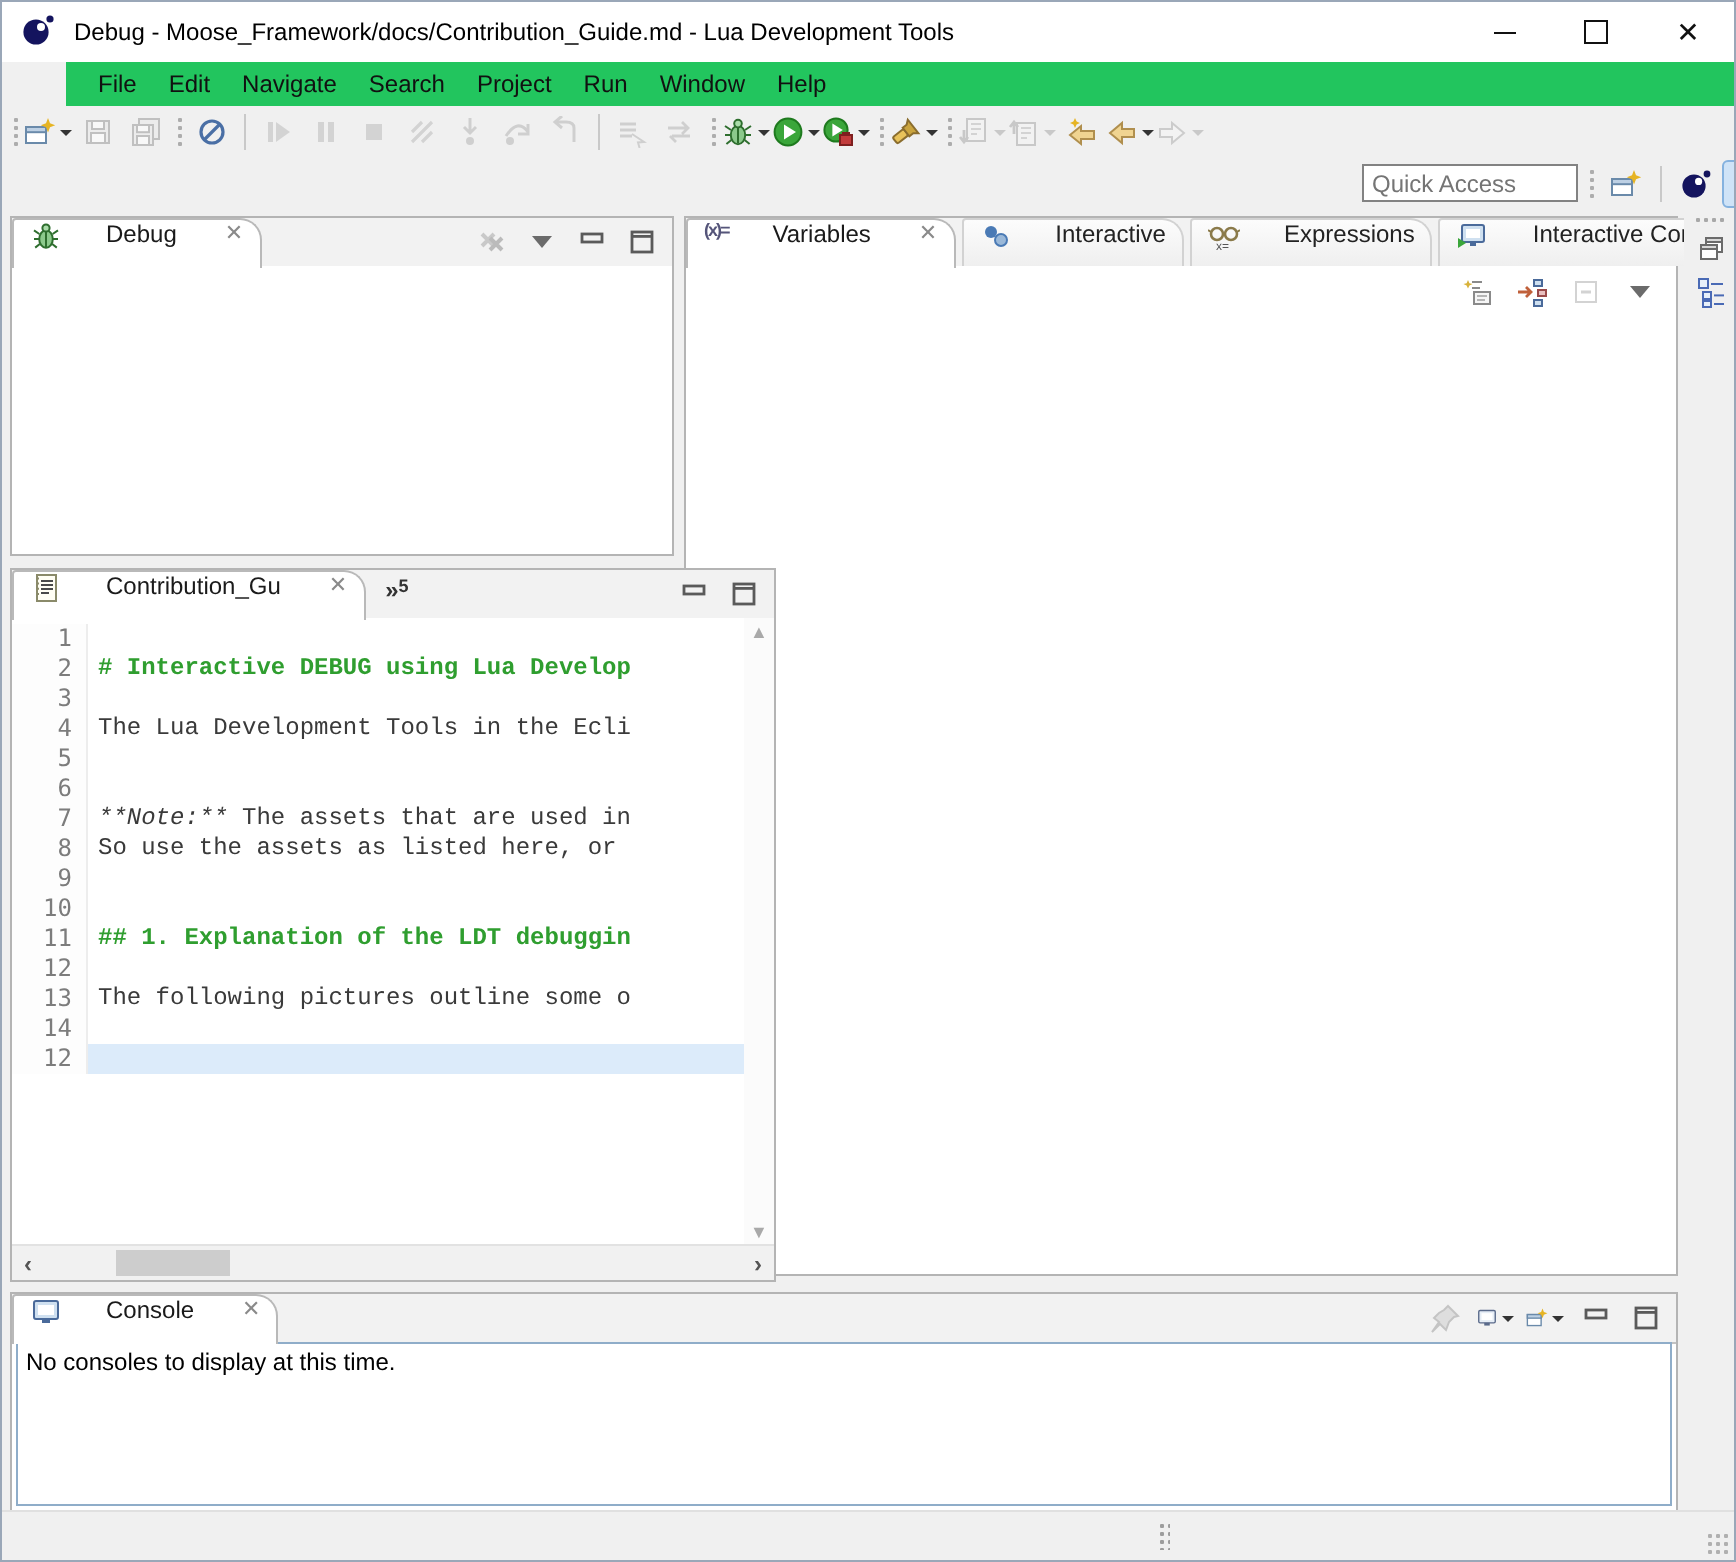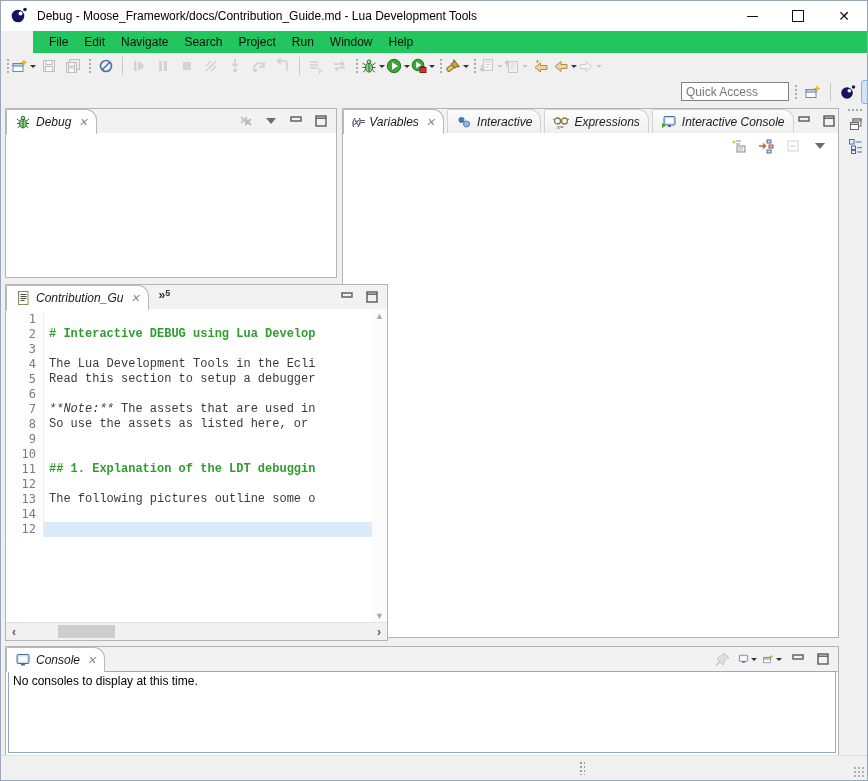--- a/index.html
+++ b/index.html
@@ -28,21 +28,21 @@
   .sep{width:1px;height:18px;background:#c9c9c9;margin:0 4px;flex:none;}
   .i16{width:16px;height:16px;display:block;}
   .disabled{opacity:.55;filter:grayscale(1);}
   .qa-input{position:absolute;left:668px;top:3px;width:98px;height:17px;border:1px solid #828282;background:#fff;font:12px "Liberation Sans",sans-serif;color:#444;padding:0 4px;}
   .persp-bar{position:absolute;left:778px;top:0;height:26px;display:flex;align-items:center;}
   .persp-btn{width:24px;height:22px;display:flex;align-items:center;justify-content:center;border-radius:3px;border:1px solid transparent;}
   .persp-btn.active{background:#cfe3f7;border:1px solid #85b2df;}
   
   .part{position:absolute;background:#fff;border:1px solid #b4b4b4;box-sizing:border-box;}
   .phead{position:absolute;top:0;left:0;right:0;height:24px;background:#f2f2f2;border-bottom:1px solid #c2c2c2;display:flex;align-items:stretch;}
-  .tab{display:flex;align-items:center;gap:5px;padding:0 8px;position:relative;white-space:nowrap;font-style:italic;}
+  .tab{display:flex;align-items:flex-start;gap:22px;padding:0 8px;position:relative;white-space:nowrap;}
   .tab.sel{background:#fff;border:1px solid #b9b9b9;border-bottom:none;border-radius:2px 11px 0 0;margin-bottom:-1px;z-index:2;}
   .tab.unsel{border:1px solid #d2d2d2;border-bottom:none;border-radius:2px 11px 0 0;background:linear-gradient(#fcfcfc,#efefef);margin-left:3px;color:#222;}
   .tclose{color:#8a8a8a;font-size:11px;margin-left:2px;}
   .phead-right{margin-left:auto;display:flex;align-items:center;gap:5px;padding-right:5px;}
   .hbtn{width:20px;height:18px;display:flex;align-items:center;justify-content:center;}
   .chev{display:flex;align-items:flex-start;padding:3px 6px 0 10px;font-weight:bold;color:#333;}
   .chev sub{font-size:9px;}
   
   .view-toolbar{position:absolute;top:24px;left:0;right:0;height:26px;display:flex;align-items:center;justify-content:flex-end;gap:7px;padding-right:8px;background:#fff;}
   
@@ -451,21 +451,20 @@
           <div class="crow">
             <span class="lnum">3</span>
             <span class="lcode"></span>
           </div>
           <div class="crow">
             <span class="lnum">4</span>
             <span class="lcode"><span class="seg-plain">The Lua Development Tools in the Ecli</span></span>
           </div>
           <div class="crow">
             <span class="lnum">5</span>
-            <span class="lcode"><span class="seg-plain">Read this section to setup a debugger</span></span>
           </div>
           <div class="crow">
             <span class="lnum">6</span>
             <span class="lcode"></span>
           </div>
           <div class="crow">
             <span class="lnum">7</span>
             <span class="lcode"><span class="seg-em">**Note:**</span><span class="seg-plain"> The assets that are used in</span></span>
           </div>
           <div class="crow">

